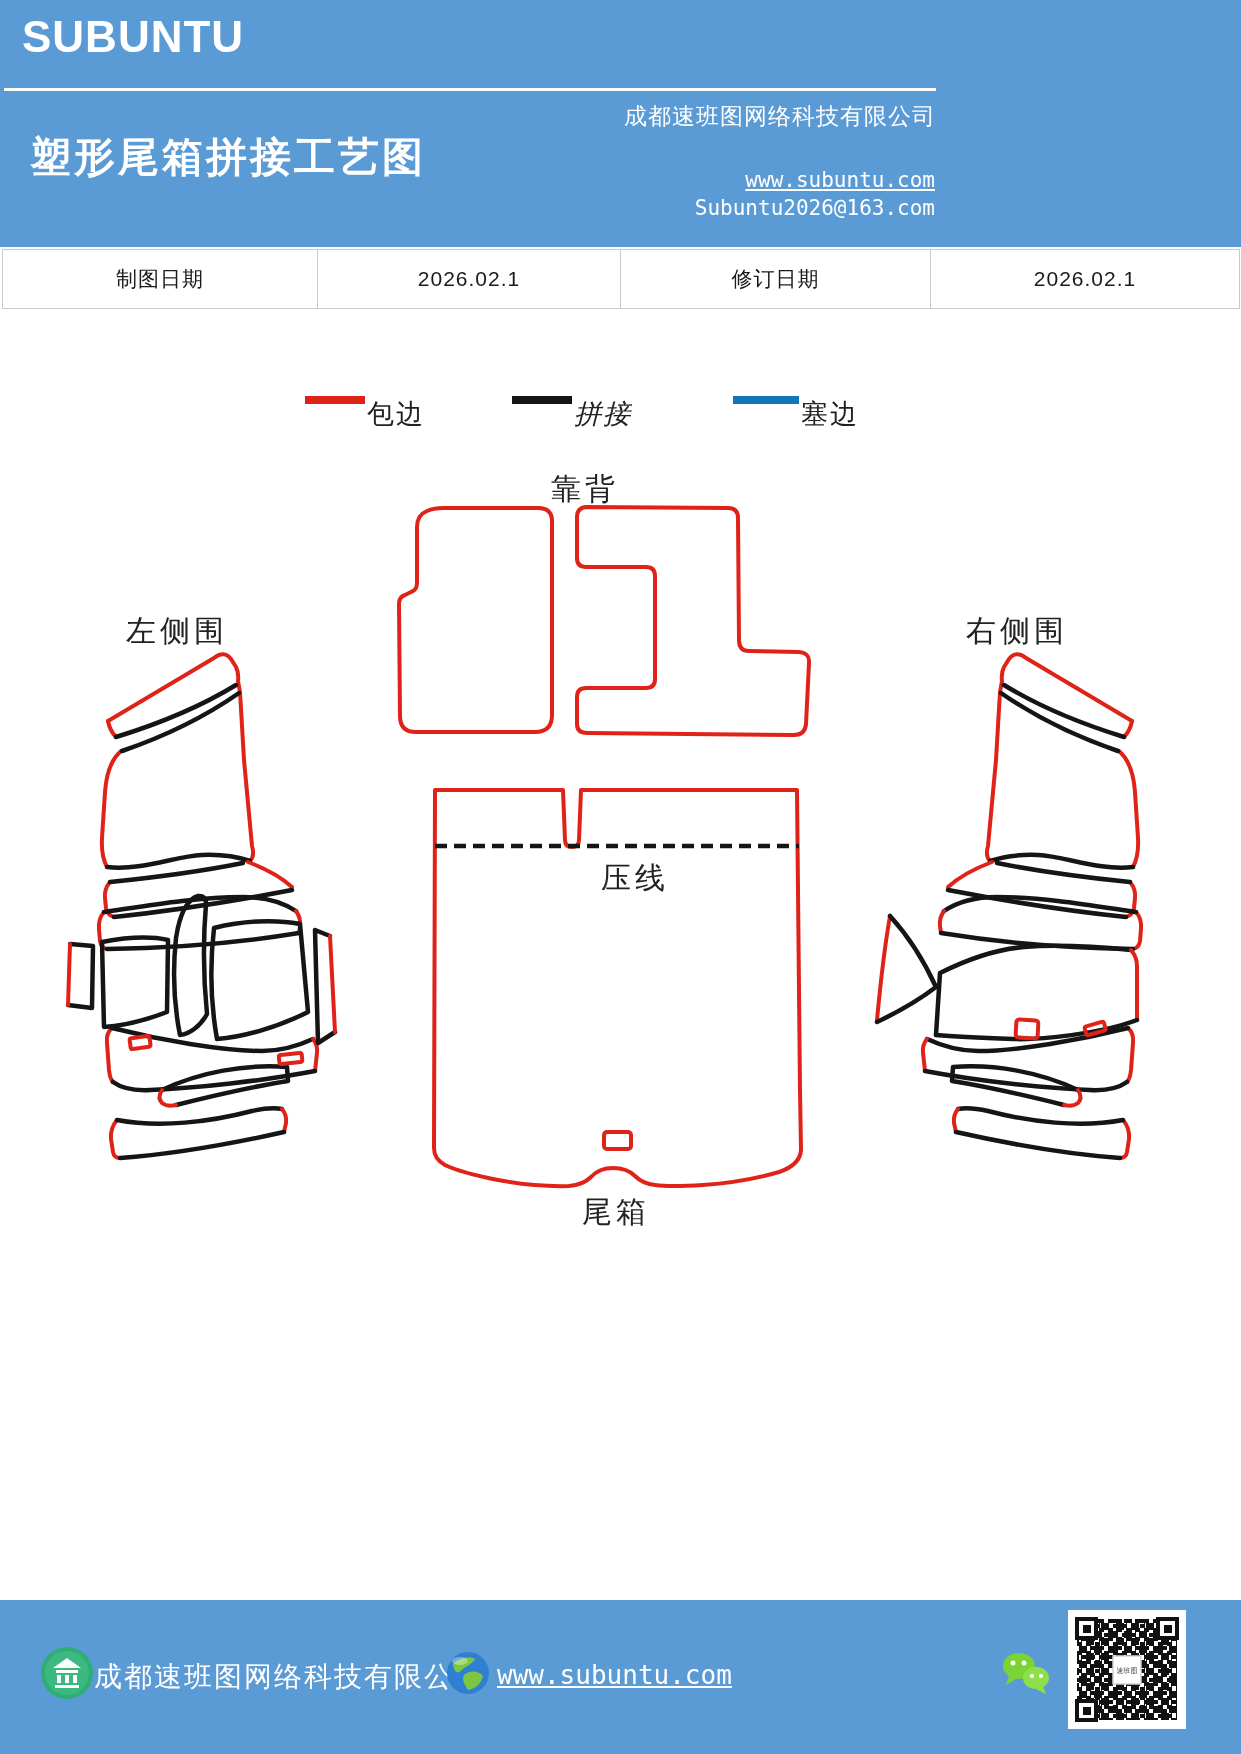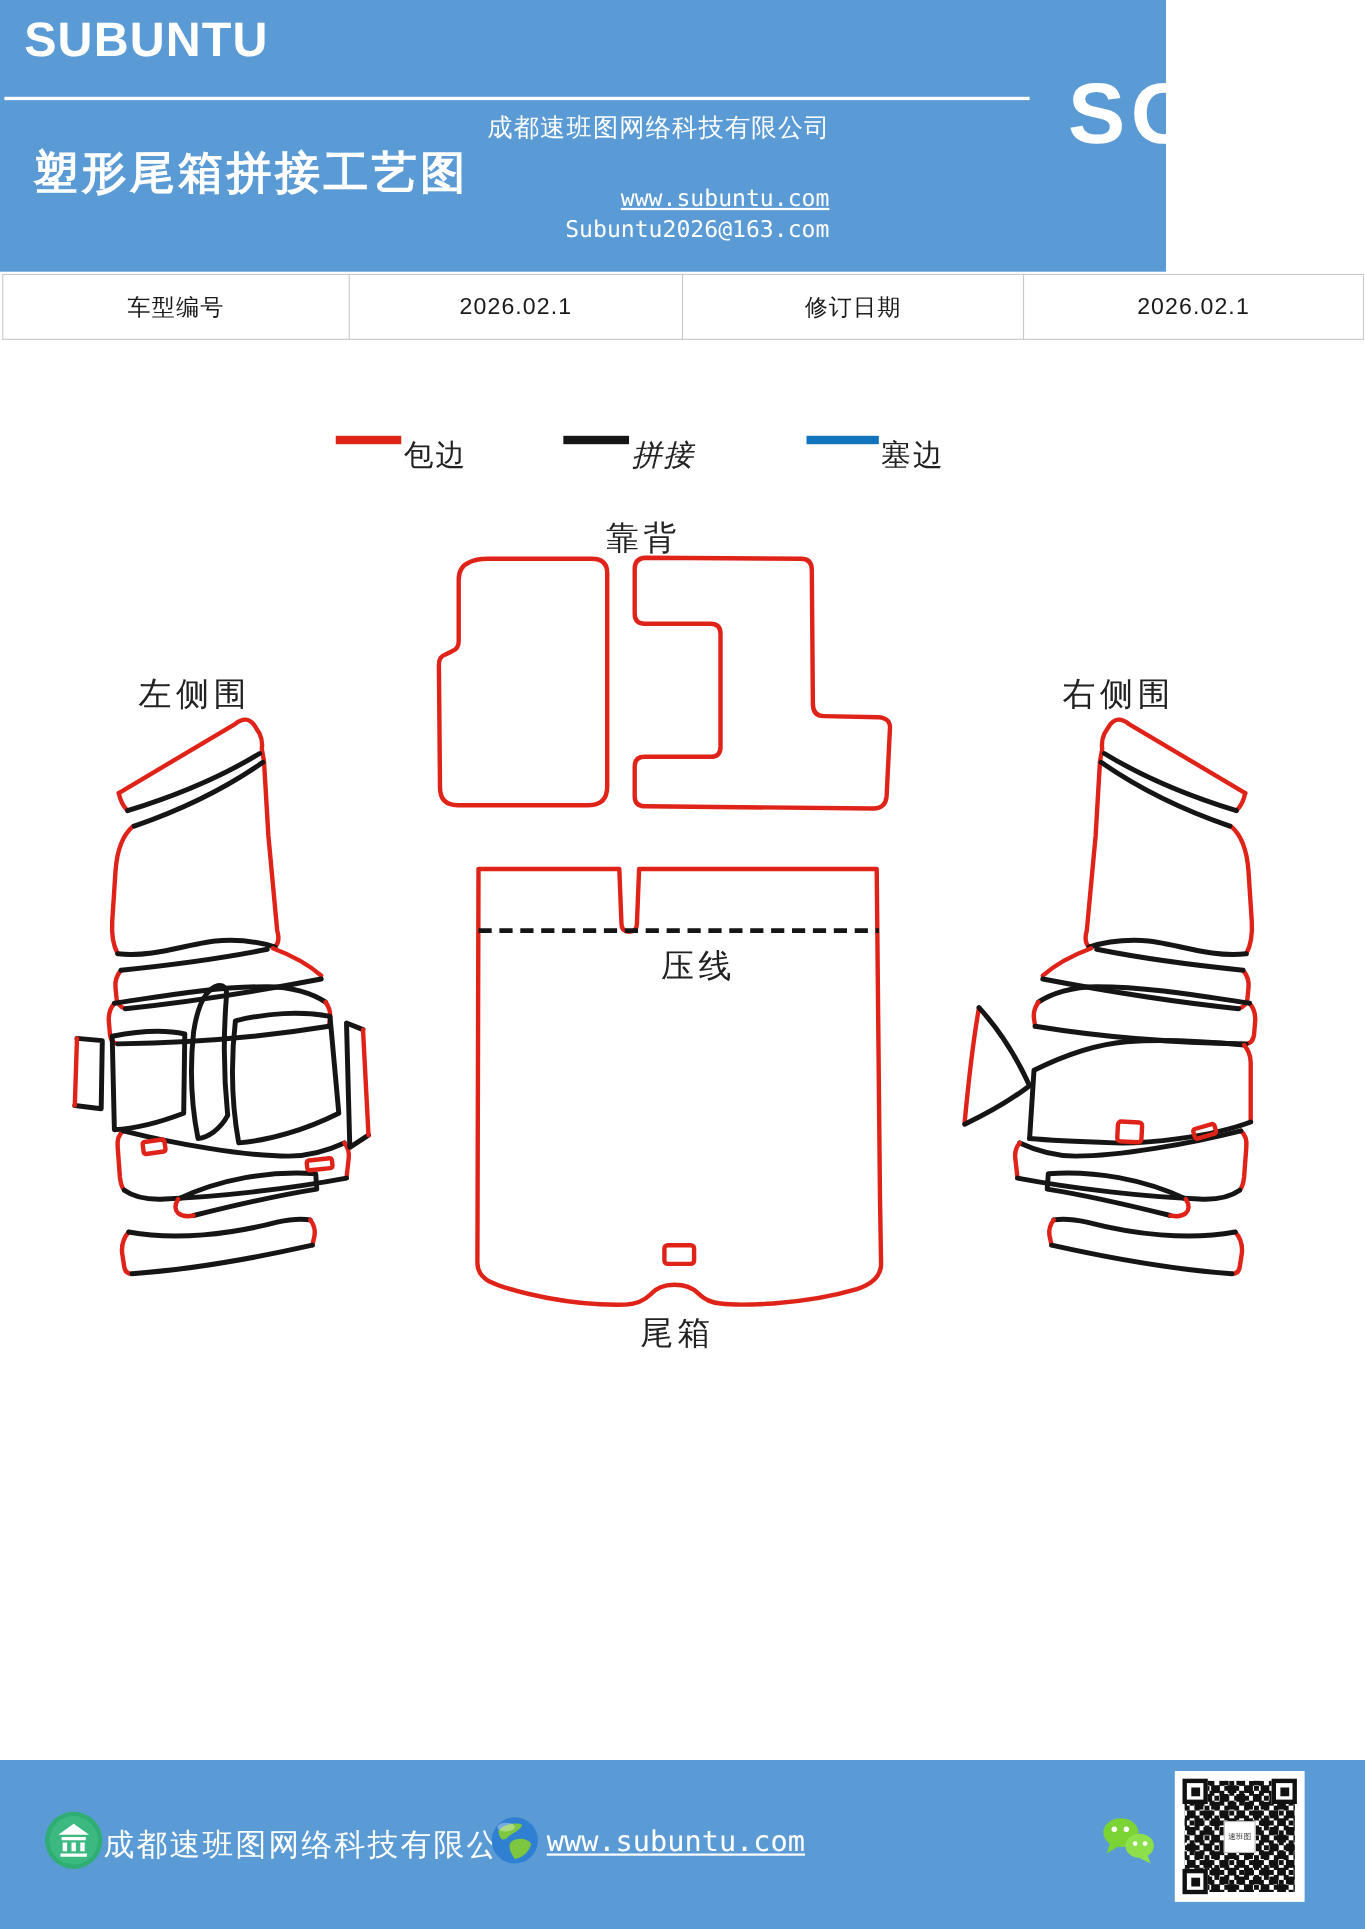--- a/index.html
+++ b/index.html
@@ -1,21 +1,21 @@
 <!DOCTYPE html>
 <html><head>
 <meta charset="utf-8">
 <style>
   html,body{margin:0;padding:0;}
   body{
     width:1241px;height:1754px;position:relative;background:#ffffff;
     font-family:"Liberation Sans", sans-serif;overflow:hidden;
   }
   
-  .header{position:absolute;left:0;top:0;width:1060px;height:247px;background:#5b9bd5;}
+  .header{position:absolute;left:0;top:0;width:1241px;height:247px;background:#5b9bd5;}
   .brand{position:absolute;left:22px;top:12px;color:#fff;font-size:44px;font-weight:900;
     letter-spacing:1px;font-family:"Liberation Sans",sans-serif;}
   .header-line{position:absolute;left:4px;top:88px;width:932px;height:3px;background:#fff;}
   .doc-title{position:absolute;left:30px;top:130px;color:#fff;font-size:41px;font-weight:700;letter-spacing:3px;}
   .hdr-company{position:absolute;right:305px;top:101px;font-size:23px;letter-spacing:1px;white-space:nowrap;color:#fff;}
   .hdr-site{position:absolute;right:306px;top:168px;font-size:21px;color:#fff;
     font-family:"DejaVu Sans Mono",monospace;text-decoration:underline;white-space:nowrap;}
   .hdr-mail{position:absolute;right:306px;top:196px;font-size:21px;color:#fff;
     font-family:"DejaVu Sans Mono",monospace;white-space:nowrap;}
   .sop{position:absolute;left:971px;top:58px;color:#fff;font-size:78px;font-weight:800;letter-spacing:5px;}
@@ -59,34 +59,33 @@
 </head>
 <body>
 
 <div class="header">
   <div class="brand">SUBUNTU</div>
   <div class="header-line"></div>
   <div class="doc-title">塑形尾箱拼接工艺图</div>
   <div class="hdr-company">成都速班图网络科技有限公司</div>
   <div class="hdr-site">www.subuntu.com</div>
   <div class="hdr-mail">Subuntu2026@163.com</div>
-  <div class="sop">SOP</div>
 </div>
 
 <div class="info-table">
   <table>
     <colgroup>
         <col style="width:315px">
         <col style="width:303px">
         <col style="width:310px">
         <col style="width:309px">
       </colgroup>
     <tbody>
     <tr>
-      <td>车型编号</td>
+      <td>制图日期</td>
       <td>2026.02.1</td>
       <td>修订日期</td>
       <td>2026.02.1</td>
     </tr>
   </tbody>
     </table>
 </div>
 
 <div class="legend">
   <div class="legend-item li-1">

